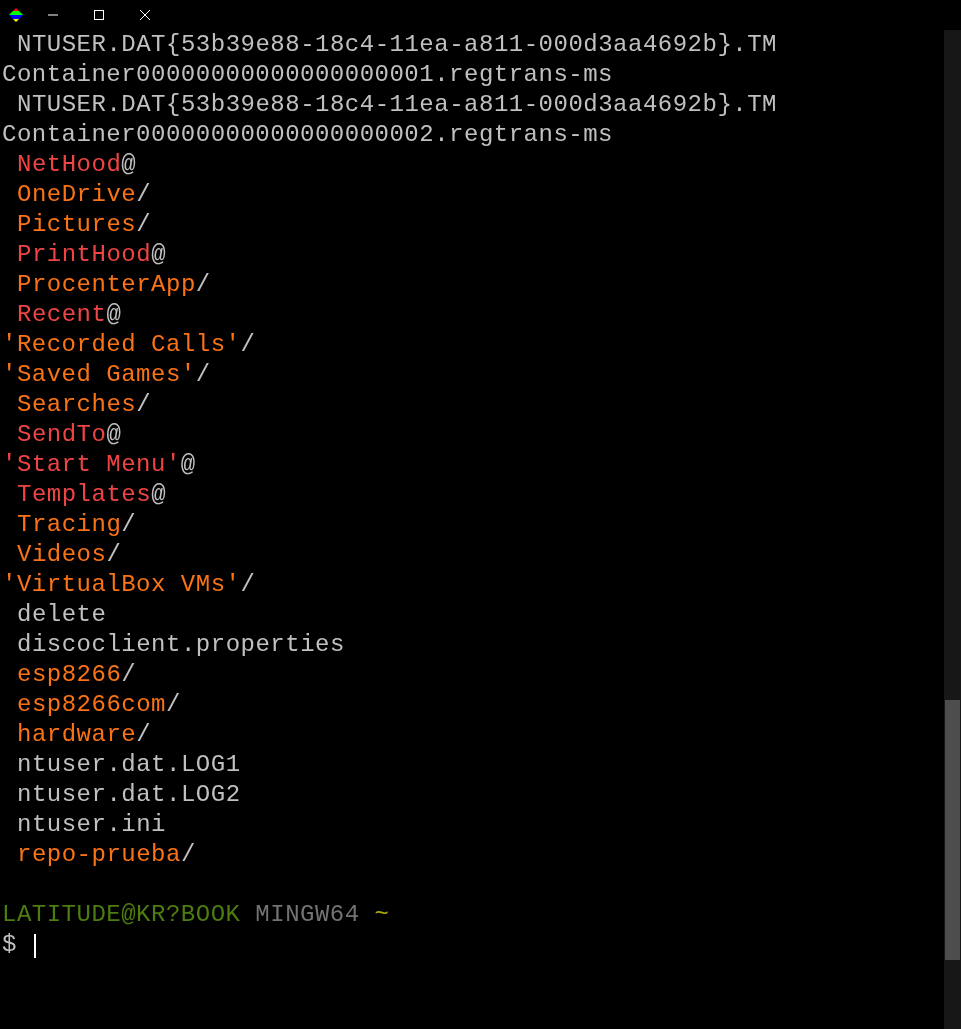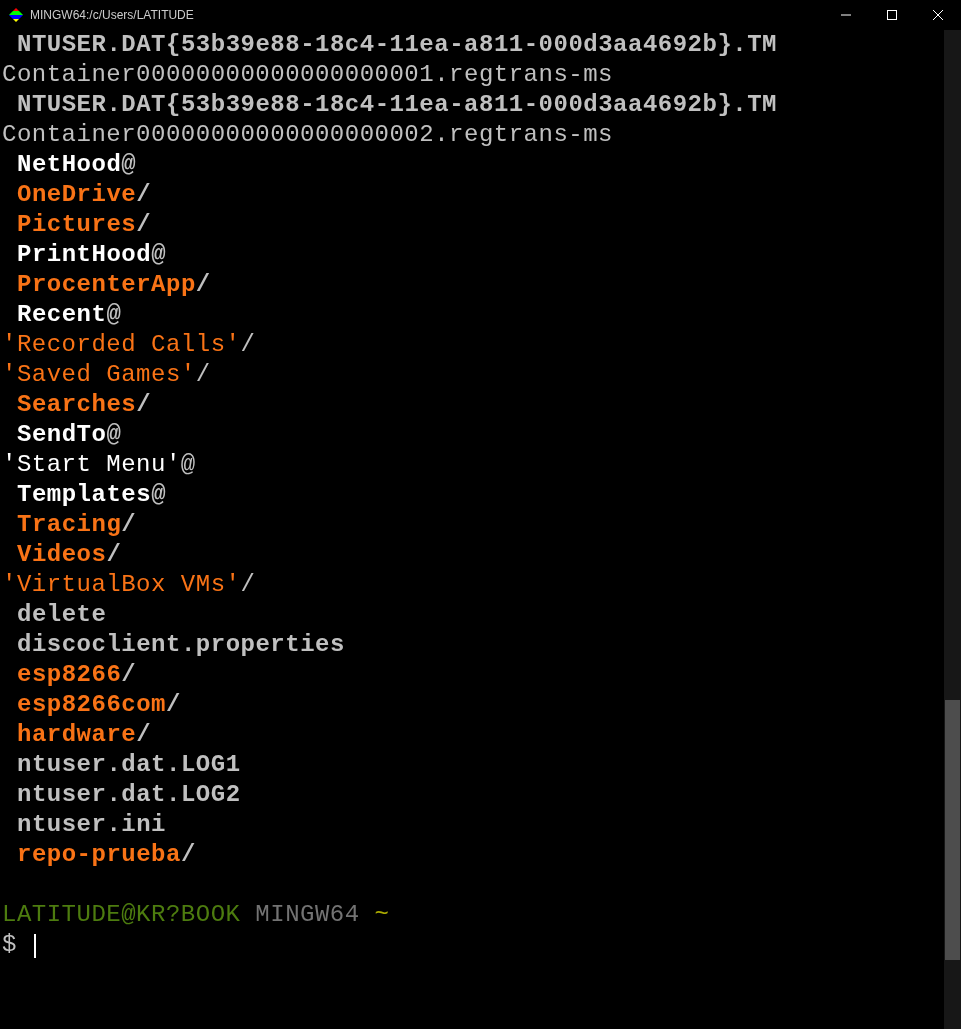--- a/index.html
+++ b/index.html
@@ -58,26 +58,26 @@
       white-space: pre;
       color: #c0c0c0;
       position: relative;
       height: calc(100% - 30px);
       overflow: hidden;
     }
     .line {
       display: block;
     }
     .c-white { color: #c0c0c0; }
-    .c-cyan { color: #ffffff; }
+    .c-cyan { color: #ef4444; }
     .c-blue { color: #f97316; }
     .c-green { color: #4d7c0f; }
     .c-yellow { color: #aaaa00; }
     .c-magenta { color: #737373; }
-    .indent1 { padding-left: 15px; font-weight: bold; }
+    .indent1 { padding-left: 15px; }
     .cursor {
       display: inline-block;
       width: 2px;
       height: 24px;
       background: #ffffff;
       vertical-align: text-bottom;
       margin-left: 2px;
       animation: blink 1s step-start infinite;
     }
     @keyframes blink {
@@ -107,21 +107,20 @@
       background: linear-gradient(135deg, #ff0000 0%, #ff0000 25%, #00ff00 25%, #00ff00 50%, #0000ff 50%, #0000ff 75%, #ffff00 75%, #ffff00 100%);
     }
   </style>
 </head>
 <body>
 
 <div class="titlebar">
   <span class="titlebar-icon">
     <span class="diamond-icon"></span>
   </span>
-  <span class="titlebar-title">MINGW64:/c/Users/LATITUDE</span>
   <div class="window-controls">
     <div class="win-btn">
       <svg width="10" height="10" viewBox="0 0 10 10">
           <path d="M0 5 H10" stroke="#ffffff" stroke-width="1"></path>
         </svg>
     </div>
     <div class="win-btn">
       <svg width="10" height="10" viewBox="0 0 10 10">
           <rect x="0.5" y="0.5" width="9" height="9" stroke="#ffffff" stroke-width="1" fill="none"></rect>
         </svg>

